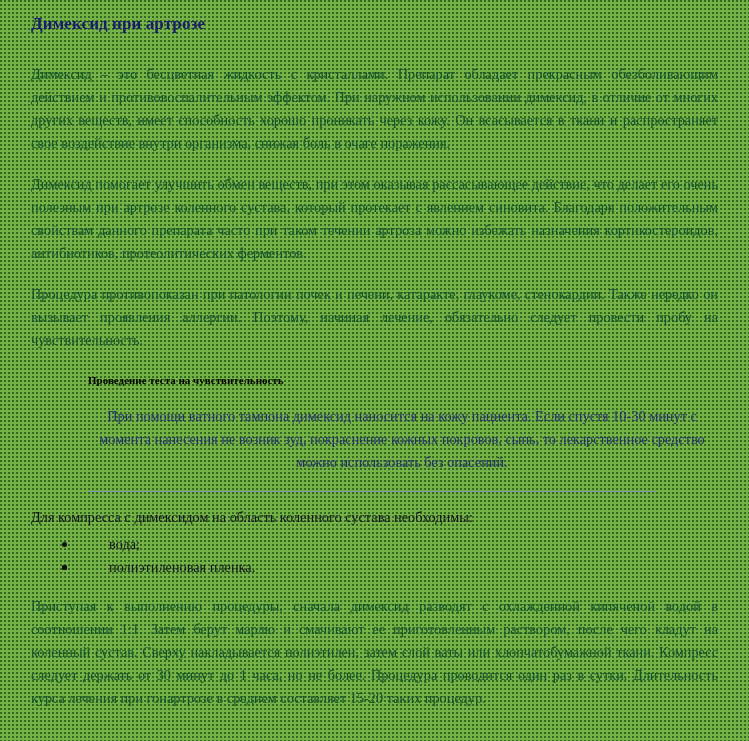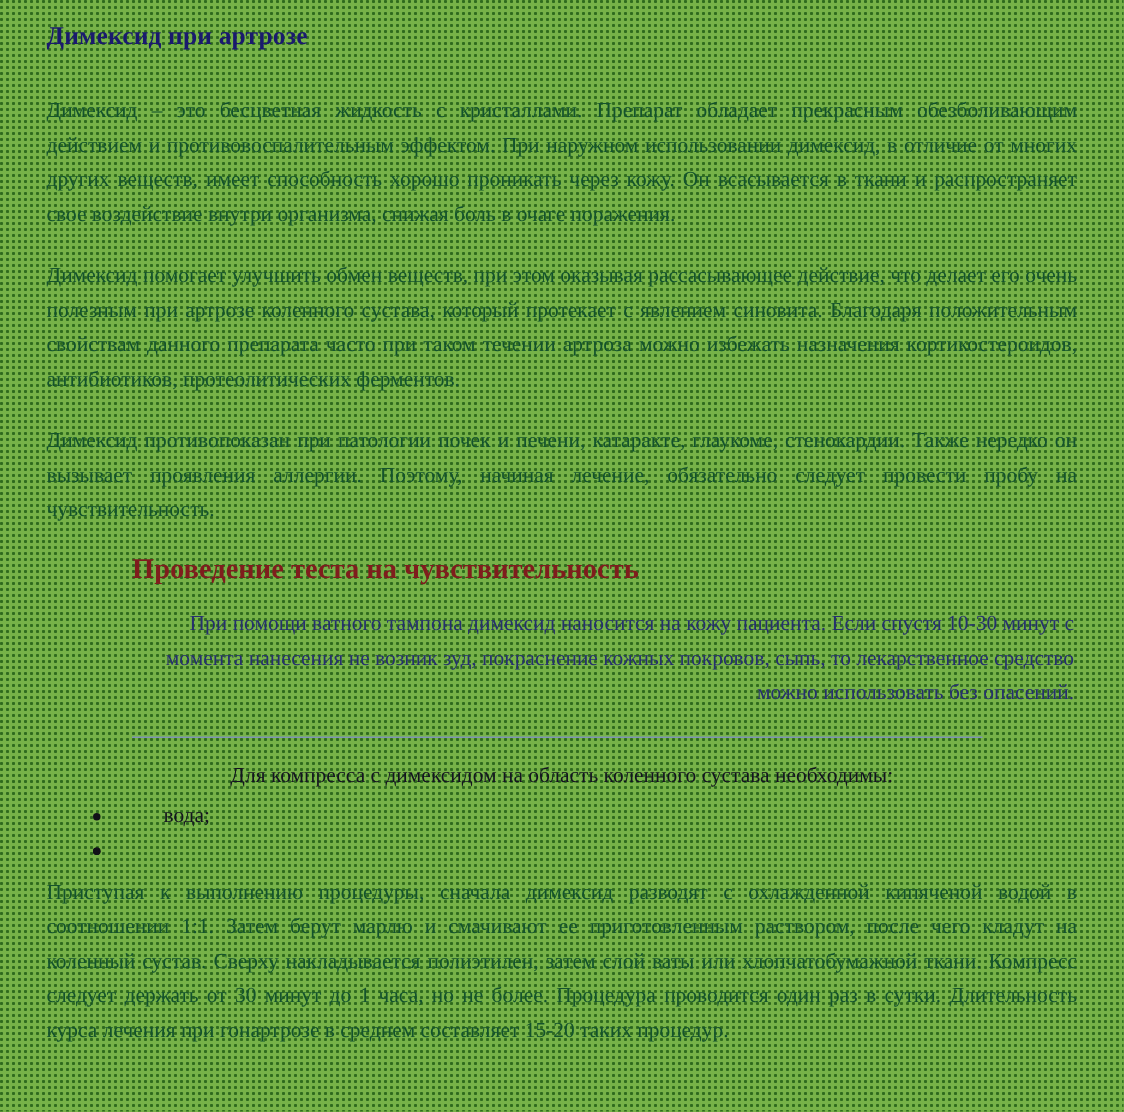--- a/index.html
+++ b/index.html
@@ -54,49 +54,49 @@
   }
   p.body-par.last {
     margin-bottom: 0;
   }
   .indent-block {
     margin: 0 0 0 57px;
     width: 628px;
   }
   .sub-heading {
     margin: 0 0 15px 0;
-    font-size: 19px;
+    font-size: 11px;
     line-height: 20px;
     font-weight: bold;
-    color: #7f1d1d;
+    color: #000000;
   }
   p.blue-par {
     margin: 0 0 17px 0;
     font-size: 14.3px;
     line-height: 23px;
-    text-align: right;
+    text-align: center;
     color: #26306e;
   }
   .rule {
     height: 0;
     border: none;
     border-top: 1px solid #7f93b5;
     margin: 0 0 0 0;
     width: 567px;
   }
   .intro-line {
     margin: 0 0 4px 0;
     font-size: 14.3px;
     line-height: 23px;
     color: #141420;
-    text-align: center;
+    text-align: left;
   }
   ul.materials {
     list-style: none;
-    margin: 0 0 28px 0;
+    margin: 0 0 16px 0;
     padding: 0;
   }
   ul.materials li {
     position: relative;
     margin: 0 0 0 0;
     padding: 0 0 0 78px;
     font-size: 14.3px;
     line-height: 23px;
     color: #141420;
   }
@@ -118,21 +118,21 @@
 <div class="page">
 
   <h1 class="page-title">Димексид при артрозе</h1>
 
   <div class="content">
 
     <p class="body-par">Димексид – это бесцветная жидкость с кристаллами. Препарат обладает прекрасным обезболивающим действием и противовоспалительным эффектом. При наружном использовании димексид, в отличие от многих других веществ, имеет способность хорошо проникать через кожу. Он всасывается в ткани и распространяет свое воздействие внутри организма, снижая боль в очаге поражения.</p>
 
     <p class="body-par">Димексид помогает улучшить обмен веществ, при этом оказывая рассасывающее действие, что делает его очень полезным при артрозе коленного сустава, который протекает с явлением синовита. Благодаря положительным свойствам данного препарата часто при таком течении артроза можно избежать назначения кортикостероидов, антибиотиков, протеолитических ферментов.</p>
 
-    <p class="body-par">Димексид противопоказан при патологии почек и печени, катаракте, глаукоме, стенокардии. Также нередко он вызывает проявления аллергии. Поэтому, начиная лечение, обязательно следует провести пробу на чувствительность.</p>
+    <p class="body-par">Процедура противопоказан при патологии почек и печени, катаракте, глаукоме, стенокардии. Также нередко он вызывает проявления аллергии. Поэтому, начиная лечение, обязательно следует провести пробу на чувствительность.</p>
 
     <div class="indent-block">
       <div class="sub-heading">Проведение теста на чувствительность</div>
 
       <p class="blue-par">При помощи ватного тампона димексид наносится на кожу пациента. Если спустя 10-30 минут с момента нанесения не возник зуд, покраснение кожных покровов, сыпь, то лекарственное средство можно использовать без опасений.</p>
 
 
       <hr class="rule">
     </div>
 
@@ -144,18 +144,22 @@
       <li>
         <span class="bullet"></span>
         <span>вода;</span>
       </li>
       <li>
         <span class="bullet"></span>
       </li>
       <li>
         <span class="bullet"></span>
       </li>
+      <li>
+        <span class="bullet"></span>
+        <span>полиэтиленовая пленка.</span>
+      </li>
     </ul>
 
     <p class="body-par last">Приступая к выполнению процедуры, сначала димексид разводят с охлажденной кипяченой водой в соотношении 1:1. Затем берут марлю и смачивают ее приготовленным раствором, после чего кладут на коленный сустав. Сверху накладывается полиэтилен, затем слой ваты или хлопчатобумажной ткани. Компресс следует держать от 30 минут до 1 часа, но не более. Процедура проводится один раз в сутки. Длительность курса лечения при гонартрозе в среднем составляет 15-20 таких процедур.</p>
 
   </div>
 </div>
 
 </body></html>

